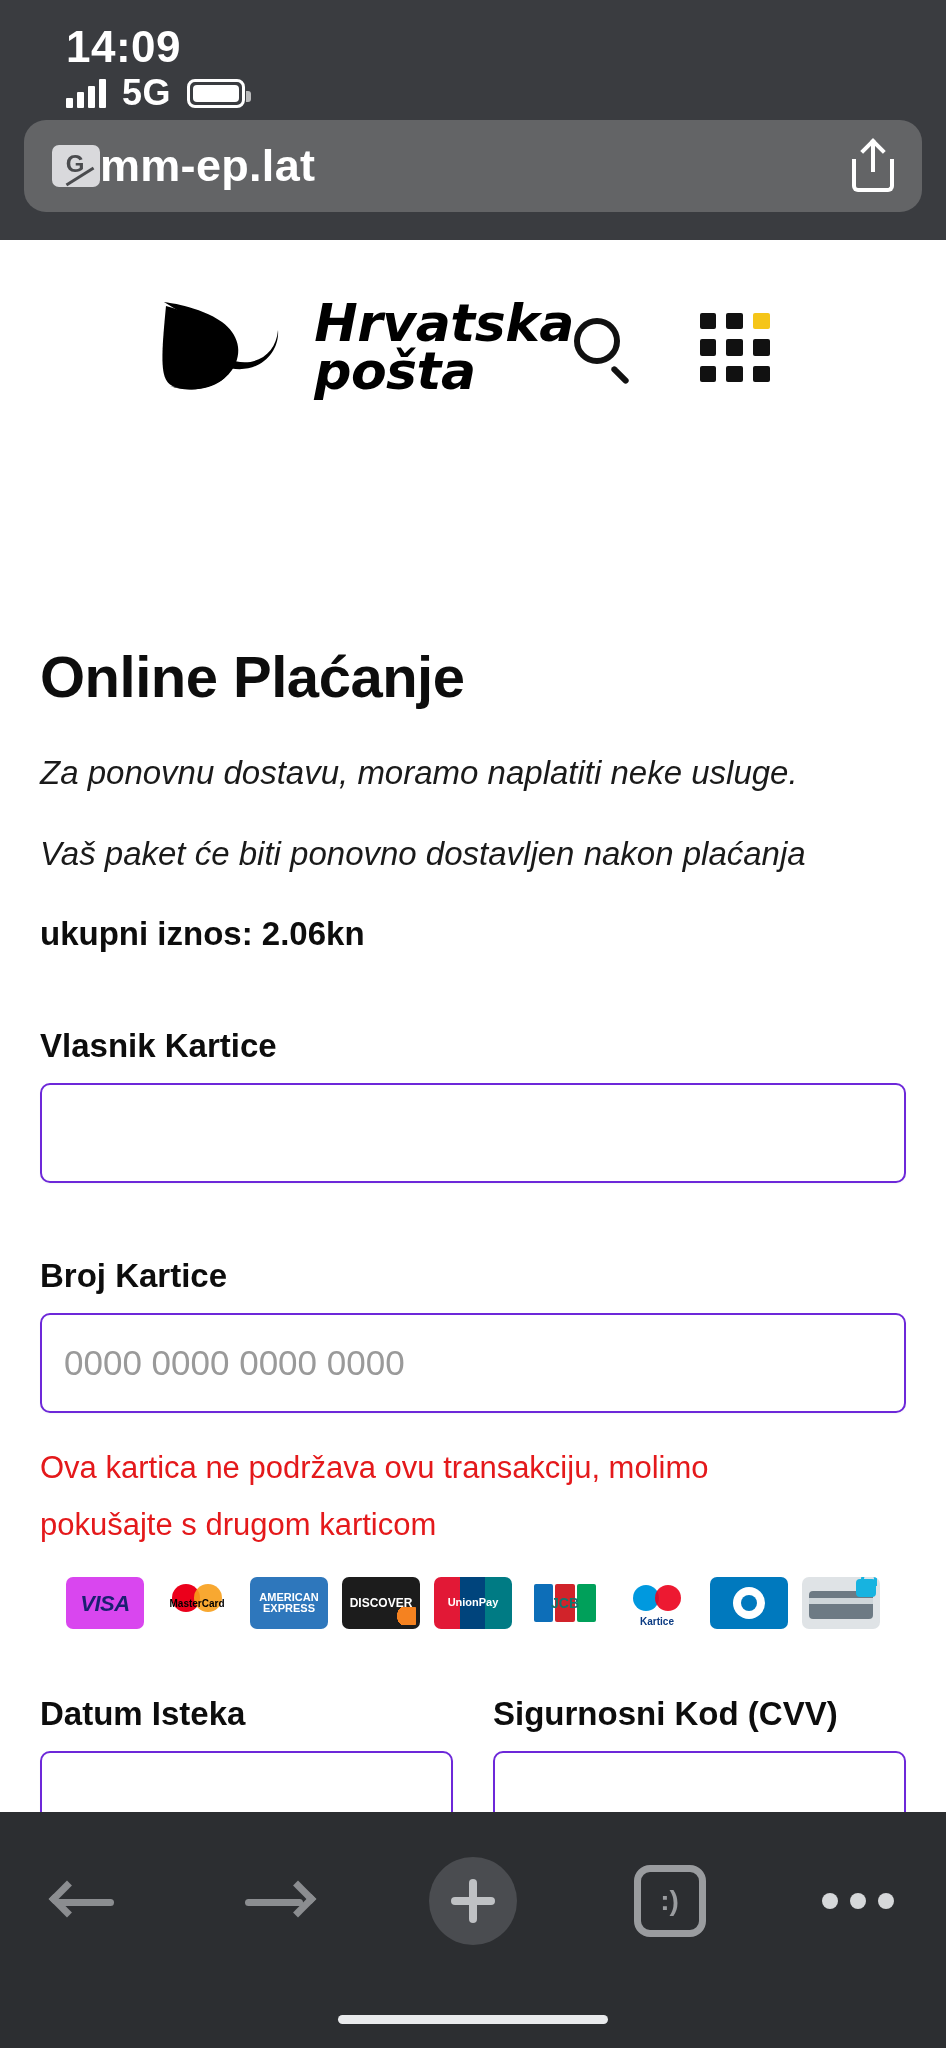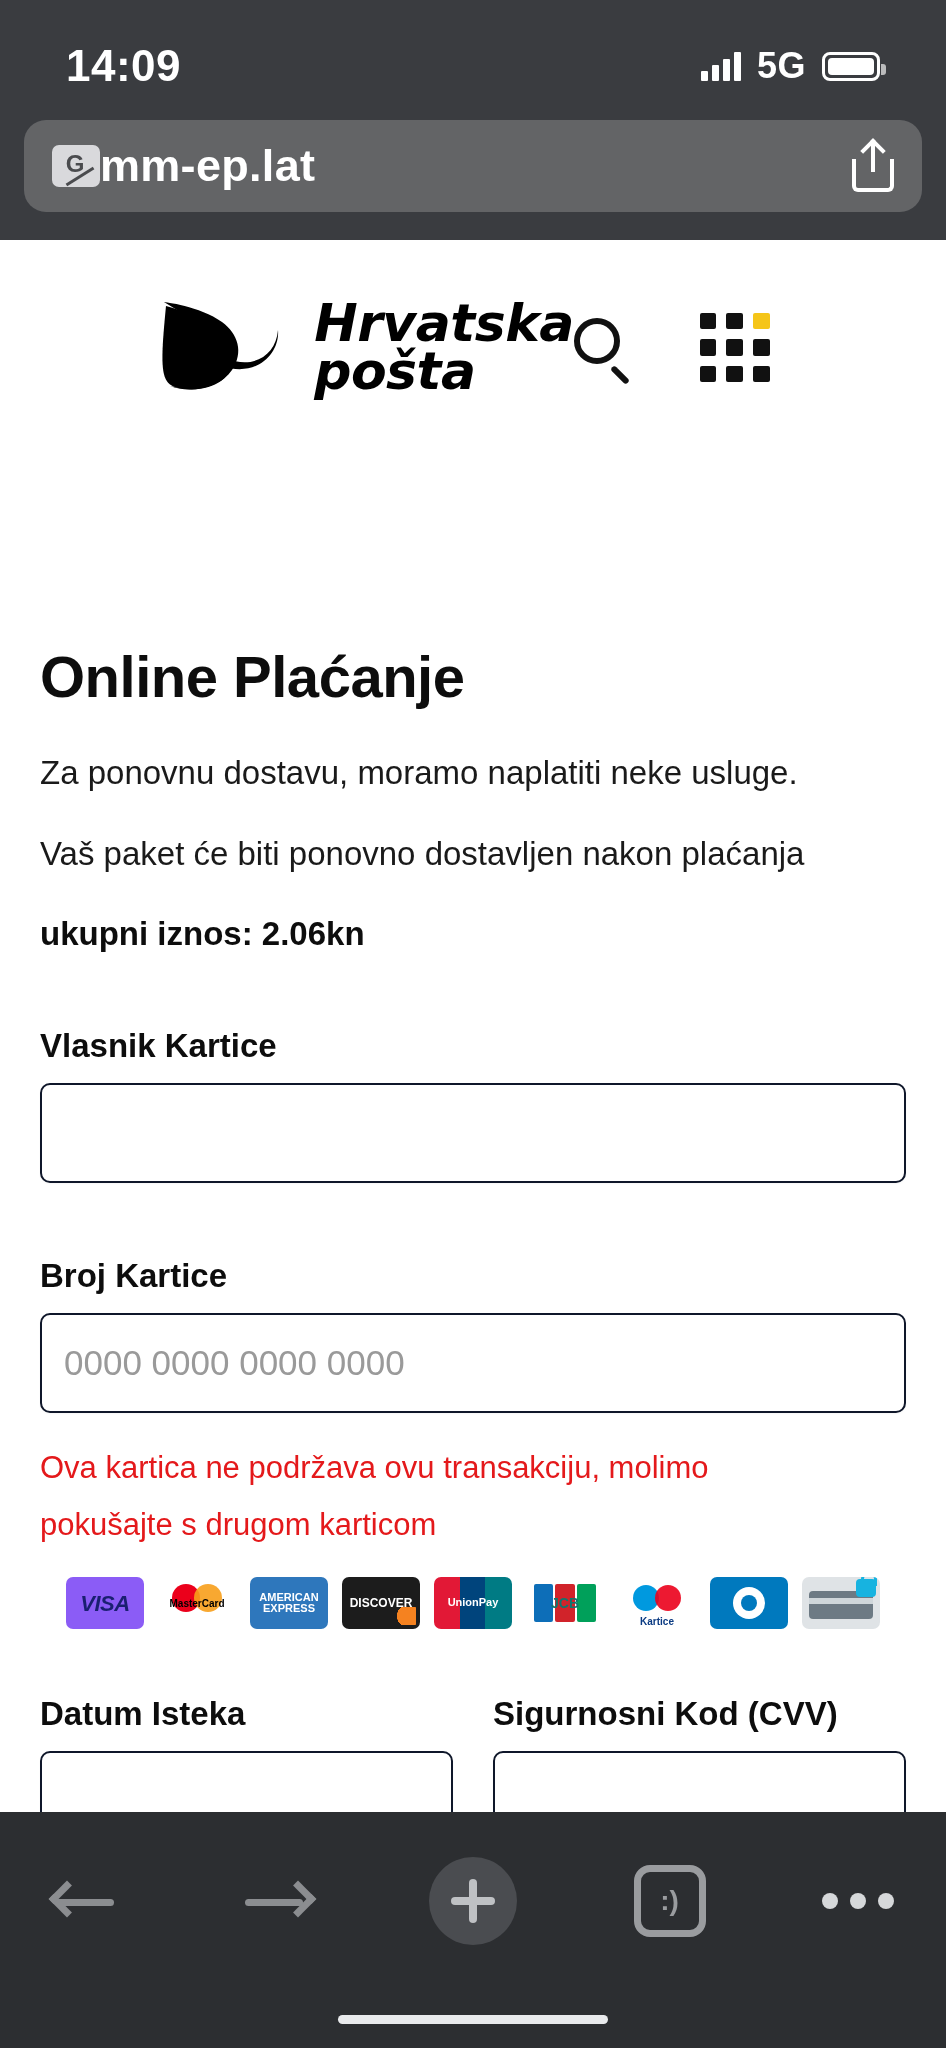--- a/index.html
+++ b/index.html
@@ -21,24 +21,24 @@
 
   
   .browser-top {
     background: #3a3c40;
     padding: 0;
     flex: 0 0 auto;
   }
   .status-bar {
     height: 110px;
     display: flex;
-    align-items: center;
     justify-content: space-between;
     padding: 22px 66px 0 66px;
     color: #ffffff;
+    flex-direction: column;
   }
   .status-time {
     font-size: 44px;
     font-weight: bold;
     letter-spacing: 0.5px;
   }
   .status-right {
     display: flex;
     align-items: center;
     gap: 16px;
@@ -252,38 +252,39 @@
     font-weight: bold;
     color: #0d0d0d;
     margin-top: 188px;
     letter-spacing: -0.5px;
   }
   .para {
     font-size: 33px;
     color: #1a1a1a;
     margin-top: 42px;
     line-height: 1.25;
+    font-style: italic;
   }
   .para.second { margin-top: 40px; }
   .total {
     font-size: 33px;
     font-weight: bold;
     color: #0d0d0d;
     margin-top: 40px;
   }
   .field-label {
     font-size: 33px;
     font-weight: bold;
     color: #0d0d0d;
     margin-top: 74px;
   }
   .input {
     margin-top: 18px;
     height: 100px;
-    border: 2px solid #0f172a;
+    border: 2px solid #6d28d9;
     border-radius: 10px;
     background: #ffffff;
     box-shadow: 0 1px 2px rgba(0,0,0,0.04);
     display: flex;
     align-items: center;
     padding: 0 22px;
     font-size: 35px;
     color: #9a9a9a;
     text-align: center;
   }
@@ -311,21 +312,21 @@
     align-items: center;
     justify-content: center;
     font-size: 13px;
     font-weight: bold;
     color: #fff;
     overflow: hidden;
     position: relative;
     line-height: 1.05;
     text-align: center;
   }
-  .brand.visa { background: #8b5cf6; color: #1a1f71; font-style: italic; font-size: 22px; letter-spacing: -0.5px; }
+  .brand.visa { background: #d946ef; color: #1a1f71; font-style: italic; font-size: 22px; letter-spacing: -0.5px; }
   .brand.mastercard { background: #ffffff; color: #000; font-size: 11px; }
   .brand.mastercard .mc-circles {
     position: absolute; top: 7px; left: 50%; transform: translateX(-50%);
     width: 50px; height: 28px;
   }
   .brand.mastercard .mc-circles i {
     position: absolute; top: 0; width: 28px; height: 28px; border-radius: 50%;
   }
   .brand.mastercard .mc-circles i.r { left: 0; background: #eb001b; }
   .brand.mastercard .mc-circles i.y { right: 0; background: #f79e1b; opacity: 0.9; }

